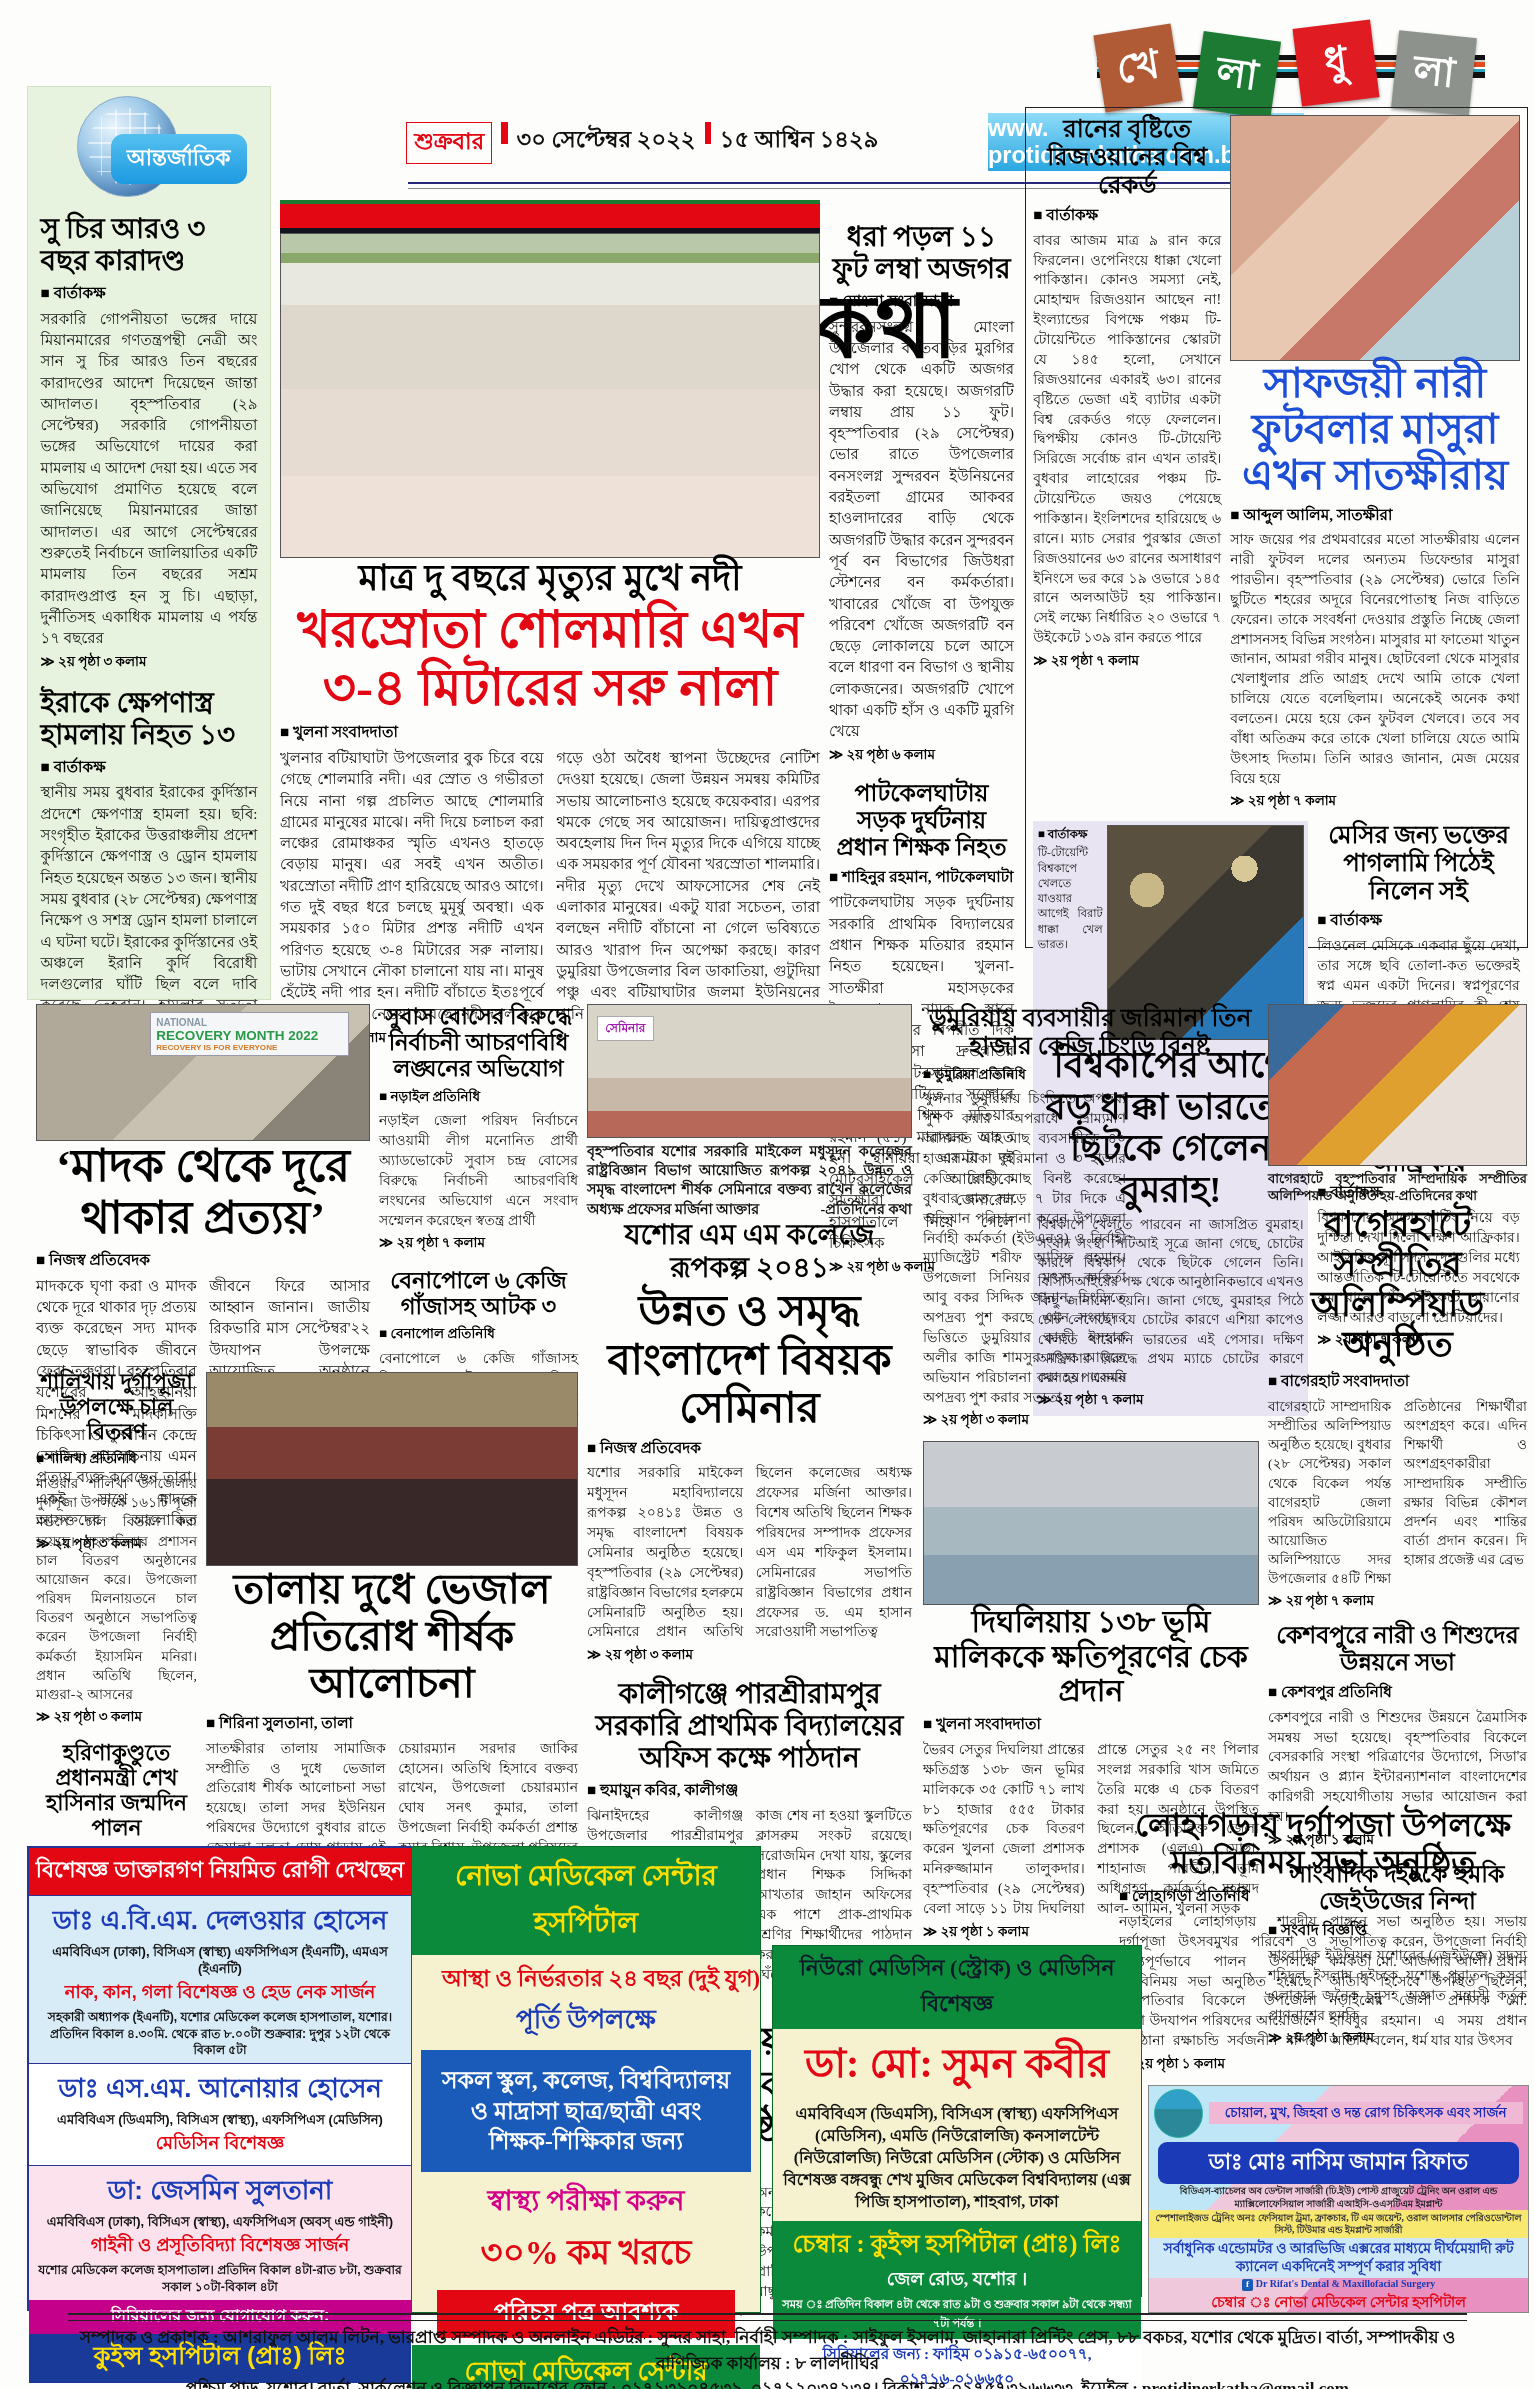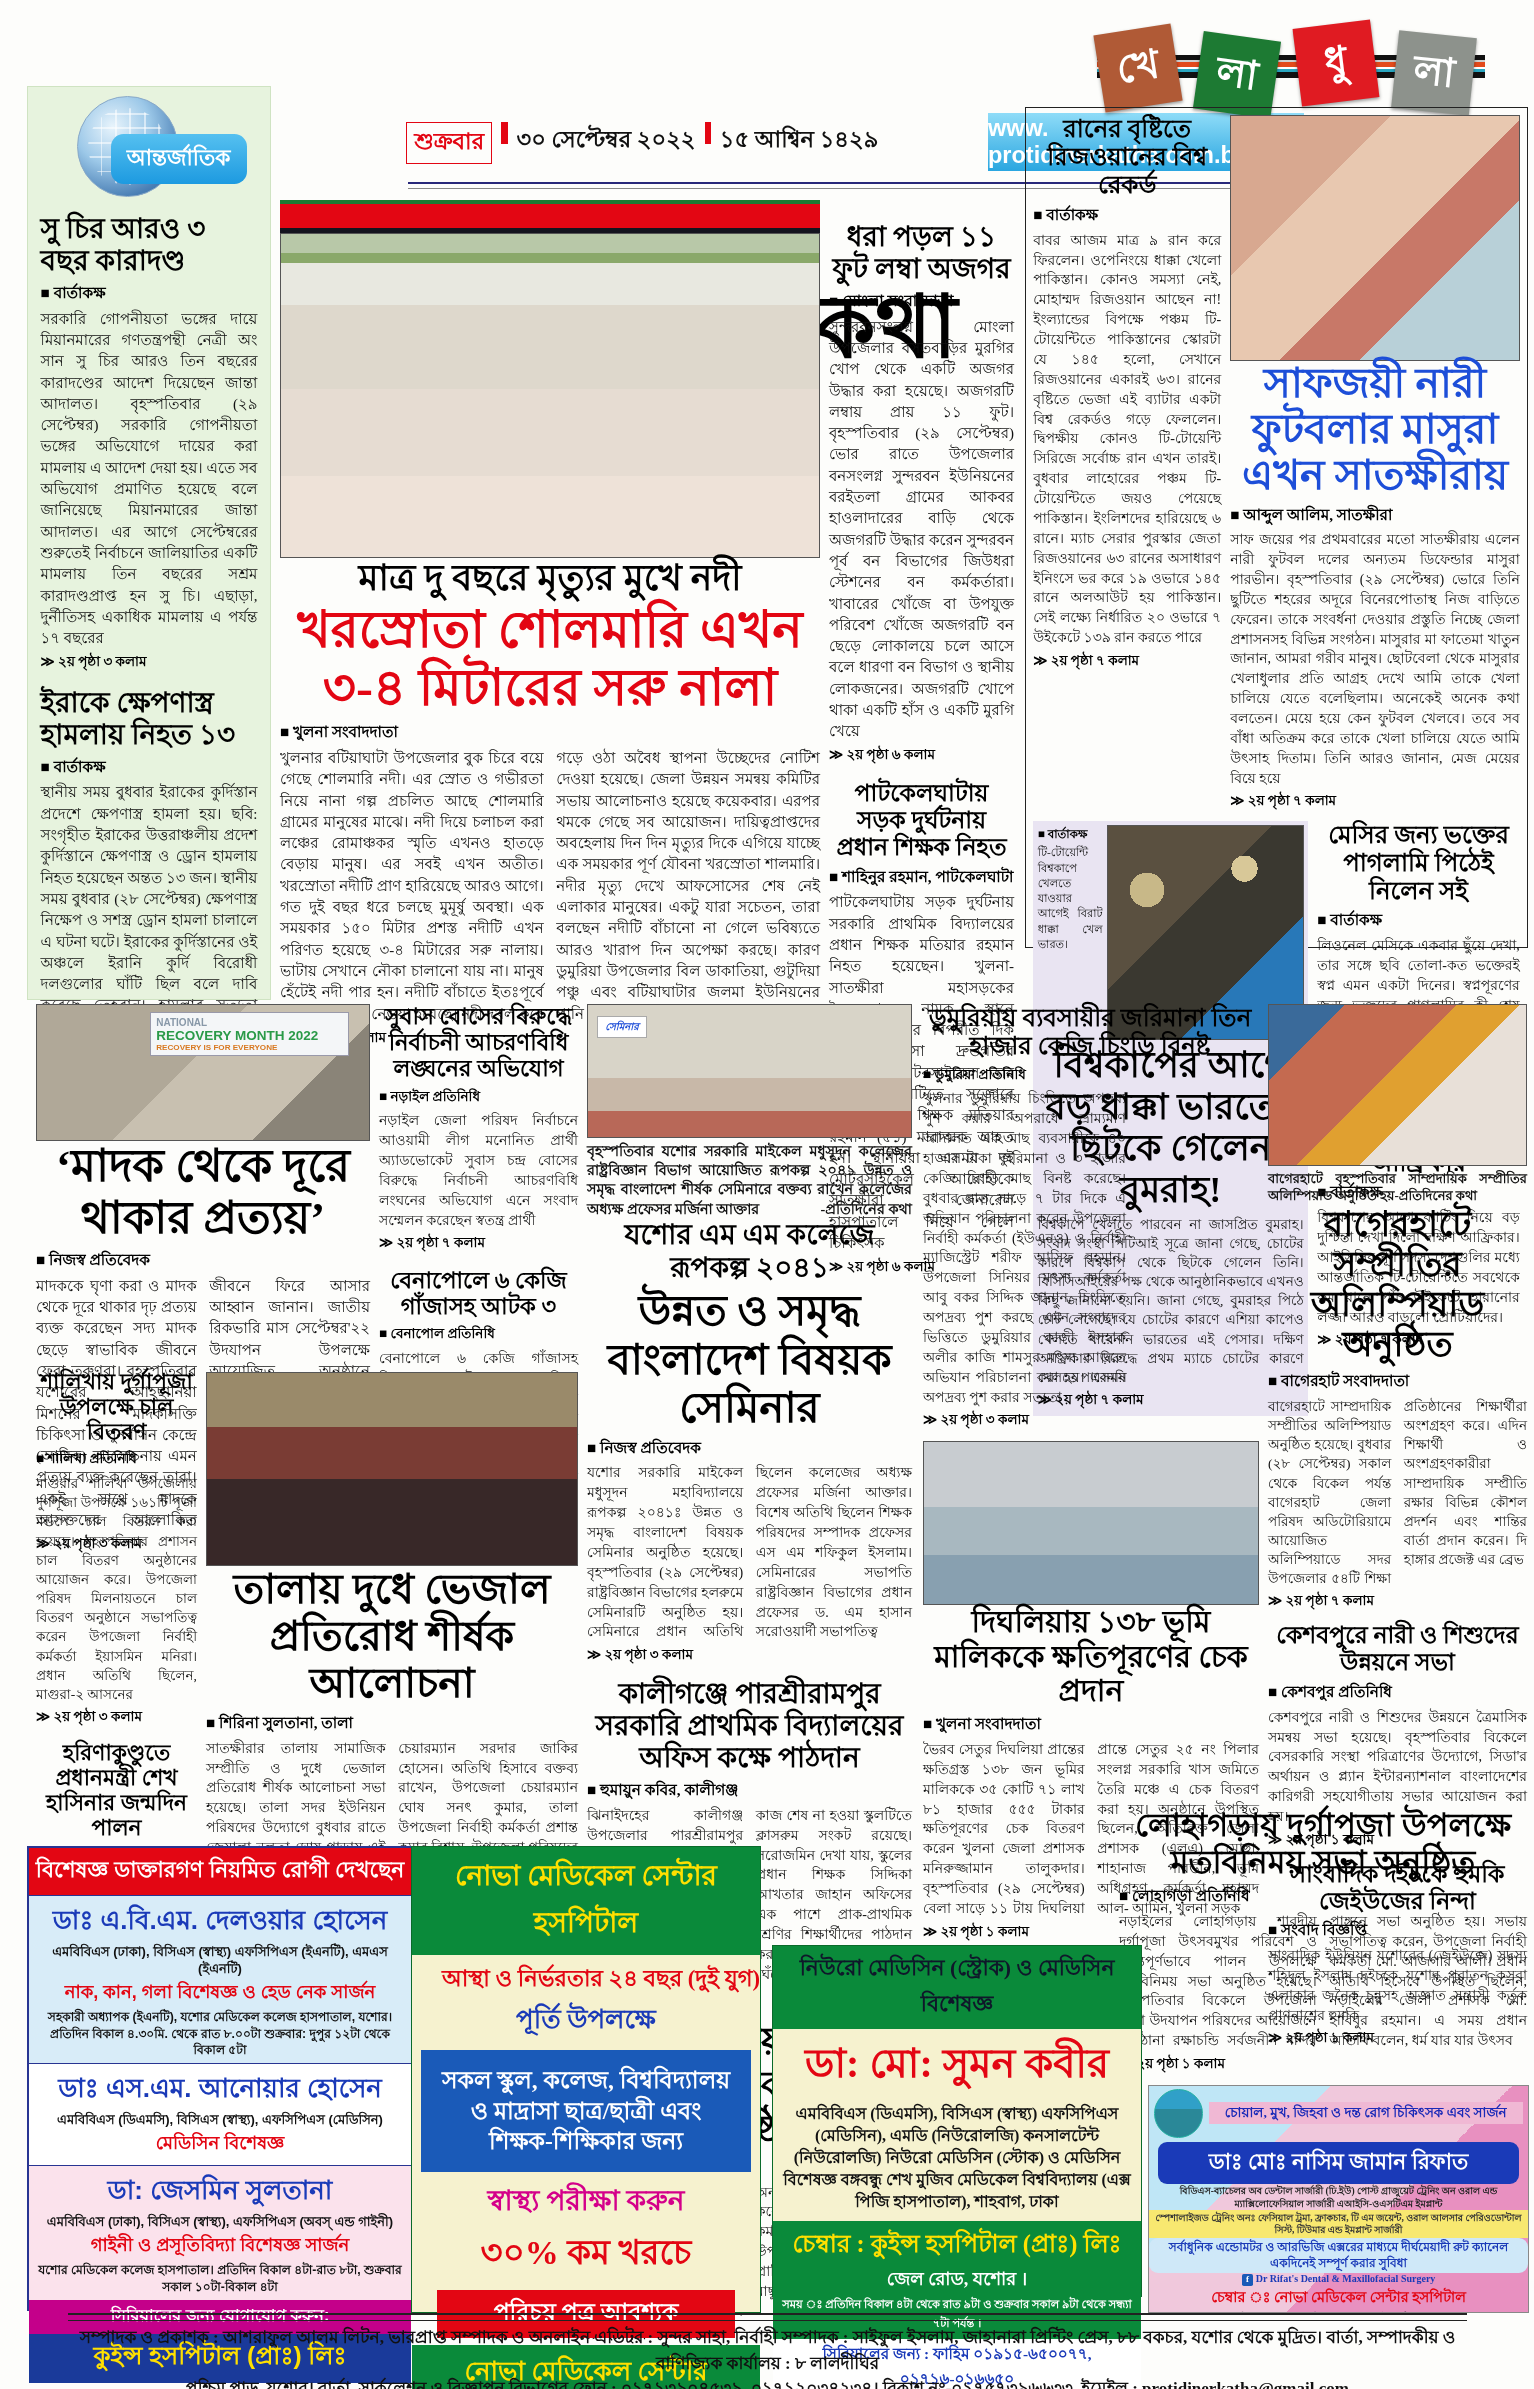--- a/index.html
+++ b/index.html
@@ -89,22 +89,22 @@
   .rec-board{position:absolute;left:34%;top:7.2px;width:56%;background:#f4f6f8;border:0.9px solid #99a;
              padding:3.6px 5.4px;font-family:"Liberation Sans",sans-serif;}
   .rec1{color:#8898a8;font-size:10px;font-weight:bold;}
   .rec2{color:#2a9a48;font-size:13.5px;font-weight:bold;}
   .rec3{color:#d87820;font-size:8.1px;font-weight:bold;}
   .madok-hl{font-size:45px;}
   .tala-photo{height:194px;background:
       linear-gradient(180deg,#9a8a6a 0 28%,#7a3c34 28% 55%,#382828 55% 100%);}
   .tala-hl{font-size:41px;}
   .sem-photo{height:134px;background:linear-gradient(180deg,#d8d4c8 0 55%,#c8b8a8 55% 80%,#b86858 80% 100%);position:relative;}
-  .sem-chip{position:absolute;left:9px;top:10.8px;background:#fff;border:0.9px solid #aaa;color:#1d4ed8;
-            font-weight:bold;font-size:10px;padding:1.8px 7.2px;font-style:italic;}
+  .sem-chip{position:absolute;left:9px;top:10.8px;background:#fff;border:0.9px solid #aaa;color:#a21caf;
+            font-weight:bold;font-size:12px;padding:1.8px 7.2px;}
   .sem-kicker{font-size:28px;}
   .sem-hl{font-size:42px;}
   .kaliganj-hl{font-size:28px;}
   .chougacha-hl{font-size:38px;}
   .dumuria-hl{font-size:24.4px;}
   .check-photo{height:164px;background:linear-gradient(180deg,#c8ccd0 0 40%,#a8b8c0 40% 70%,#88a0b0 70% 100%);}
   .dighalia-hl{font-size:30px;}
   .olym-photo{height:162px;background:
       linear-gradient(135deg,#3a6a9a 0 18%,#c46a50 18% 45%,#e0a030 45% 60%,#e8e0d8 60% 100%);}
   .bager-hl{font-size:35px;}
@@ -147,21 +147,21 @@
   .rifat-top{display:flex;align-items:center;gap:5.4px;padding:2.7px 5.4px;}
   .rifat-pic{width:47px;height:47px;border-radius:50%;flex:none;border:1.8px solid #20b0a0;
              background:linear-gradient(180deg,#30a0c8 0 40%,#2a8898 40% 100%);}
   .rifat-spec{background:linear-gradient(100deg,#e8207c 0 85%,transparent 85%);color:#1a2ab8;
               font-weight:bold;font-size:13.5px;flex:1;padding:2.7px 5.4px;line-height:1.25;
               background:#f0b8d4;}
   .rifat-name{background:#1a3ab8;color:#fff;font-weight:bold;font-size:21.7px;border-radius:9px;
               margin:1.8px 9px;padding:2.7px;}
   .rifat-cred{font-size:9.5px;font-weight:bold;line-height:1.3;color:#222;}
   .rifat-yellow{background:#f8e870;color:#333;font-size:9.5px;font-weight:bold;padding:1.8px 3.6px;line-height:1.3;}
-  .rifat-blue{background:#cfe8f8;color:#1a3ab8;font-size:12px;font-weight:bold;padding:1.8px 3.6px;line-height:1.3;border-radius:9px;}
+  .rifat-blue{background:#cfe8f8;color:#1a3ab8;font-size:14px;font-weight:bold;padding:1.8px 3.6px;line-height:1.3;}
   .rifat-fb{font-size:10px;color:#1a3ab8;font-weight:bold;}
   .fb-ic{display:inline-block;width:11.7px;height:11.7px;background:#1a5ab8;color:#fff;border-radius:1.8px;
          font-size:9px;line-height:11.7px;}
   .rifat-ch{color:#e30613;font-weight:bold;font-size:14.4px;}
   .rifat-addr{font-size:10.8px;font-weight:bold;color:#222;}
   
   #footrule{left:68px;top:2313px;width:1399px;height:4.5px;border-top:2.7px solid #222;border-bottom:1.4px solid #222;}
   #footer{left:68px;top:2325px;width:1399px;text-align:center;font-size:17px;line-height:1.5;font-weight:bold;}
 </style>
 </head>

